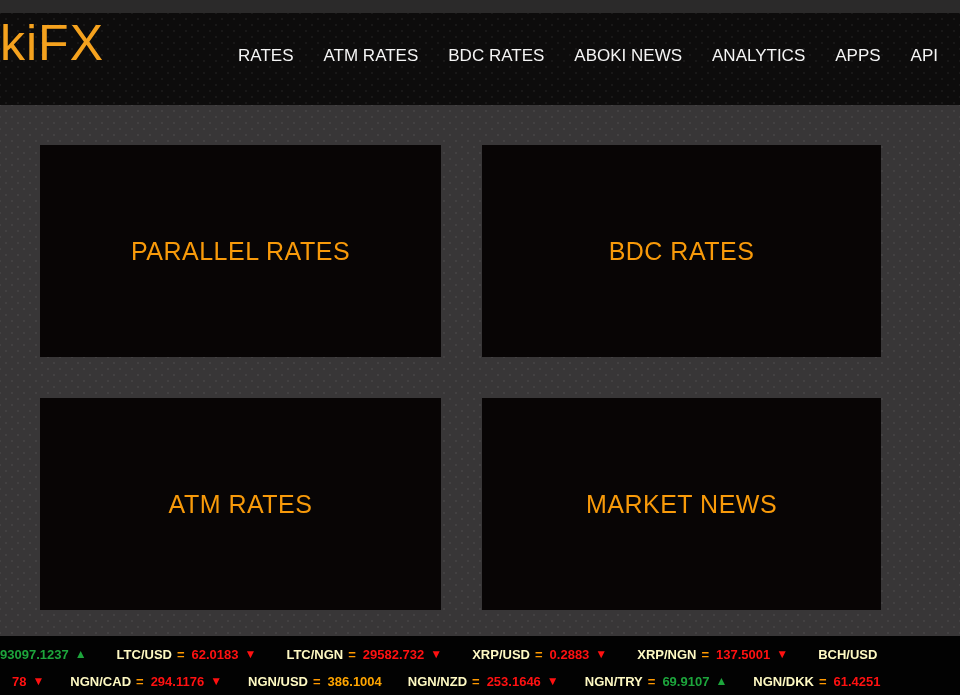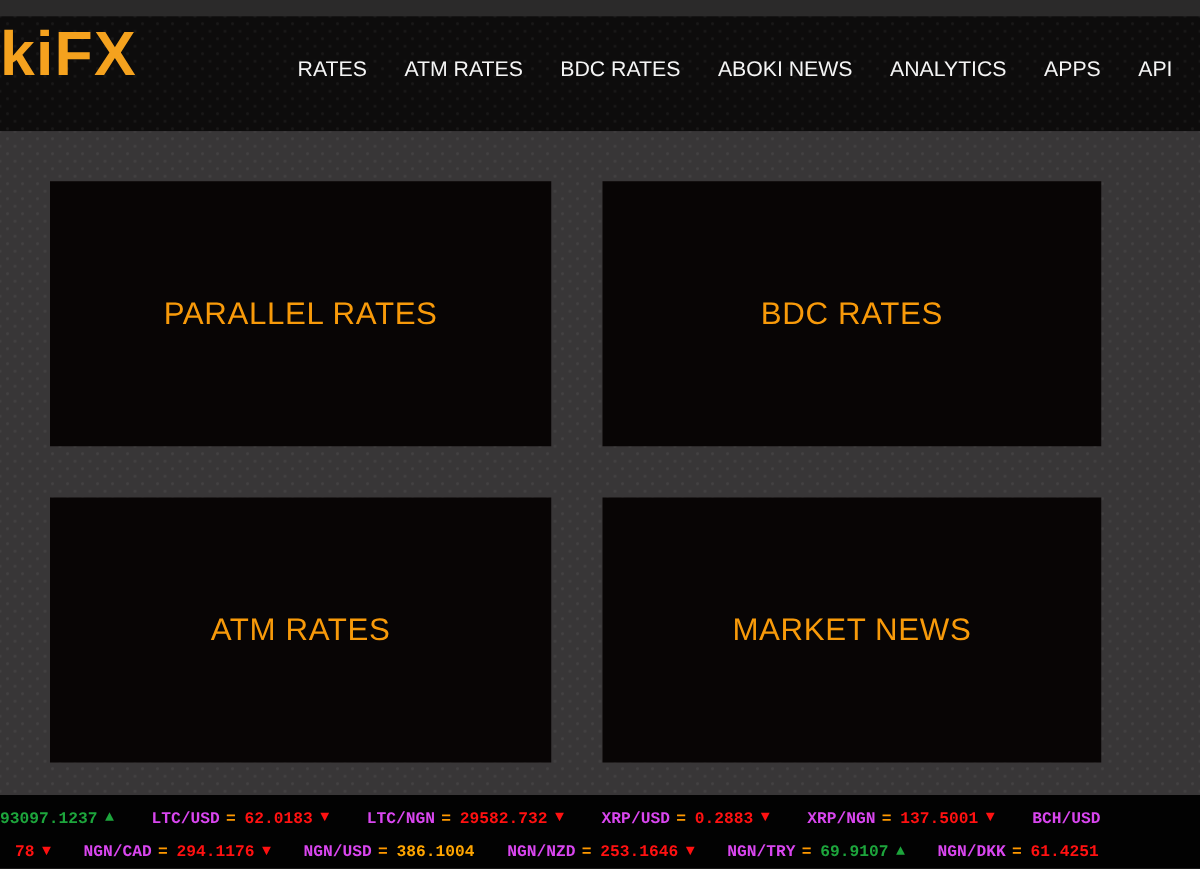--- a/index.html
+++ b/index.html
@@ -24,21 +24,21 @@
     background-image:
       radial-gradient(rgba(255,255,255,0.05) 1px, transparent 1.3px),
       radial-gradient(rgba(255,255,255,0.05) 1px, transparent 1.3px);
     background-size:12px 12px;
     background-position:0 0, 6px 6px;
   }
   .logo {
     position:absolute;
     left:0; top:2px;
     font-size:50px;
-    font-weight:700;
+    font-weight:400;
     line-height:56px;
     color:#f5a21e;
     letter-spacing:1px;
     cursor:pointer;
   }
   .tagline {
     position:absolute;
     left:0; top:58px;
     font-size:24px;
     color:#ededed;
@@ -101,29 +101,29 @@
     padding-top:5px;
     overflow:hidden;
   }
   .trow {
     display:flex;
     align-items:center;
     height:27px;
     line-height:27px;
     white-space:nowrap;
     overflow:hidden;
-    font-family:Liberation Mono, monospace;
+    font-family:Liberation Sans, sans-serif;
     font-size:13px;
     font-weight:700;
   }
   .trow-1 { gap:30px; }
   .trow-2 { gap:26px;margin-left:12px; }
   .titem { display:inline-flex; align-items:center; flex:none; }
   .titem span:empty { display:none; }
-  .tlabel { color:#d946ef; margin-right:5px; }
+  .tlabel { color:#fef9c3; margin-right:5px; }
   .teq    { color:#ff9900; margin-right:7px; }
   .tval.down { color:#ff1111;text-align:center; }
   .tval.up   { color:#1da53c; }
   .tval.flat { color:#ffa500; }
   .tarrow { margin-left:6px; font-size:12px; }
   .tarrow.down { color:#ff1111; }
   .tarrow.up   { color:#1da53c; }
 </style>
 </head>
 <body>

